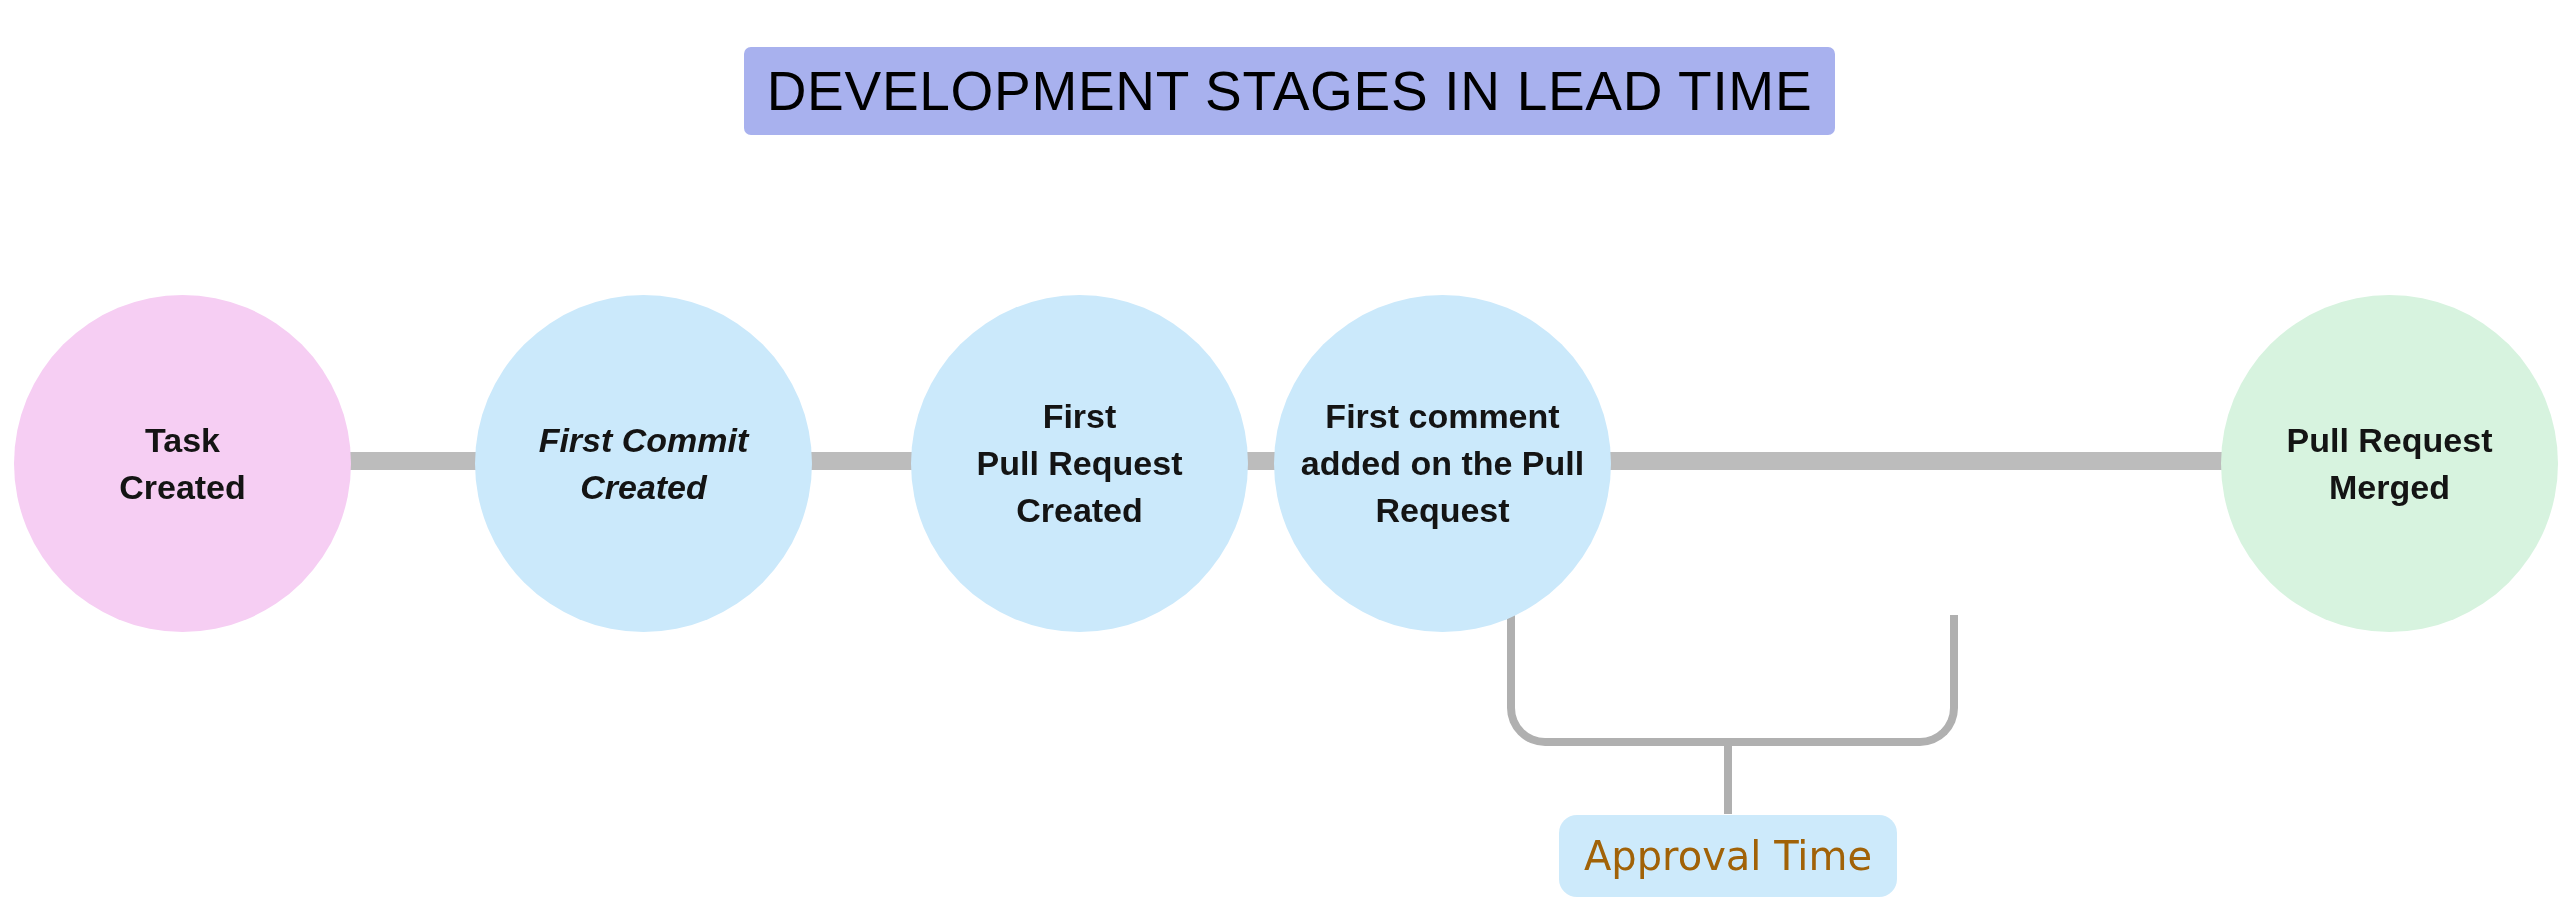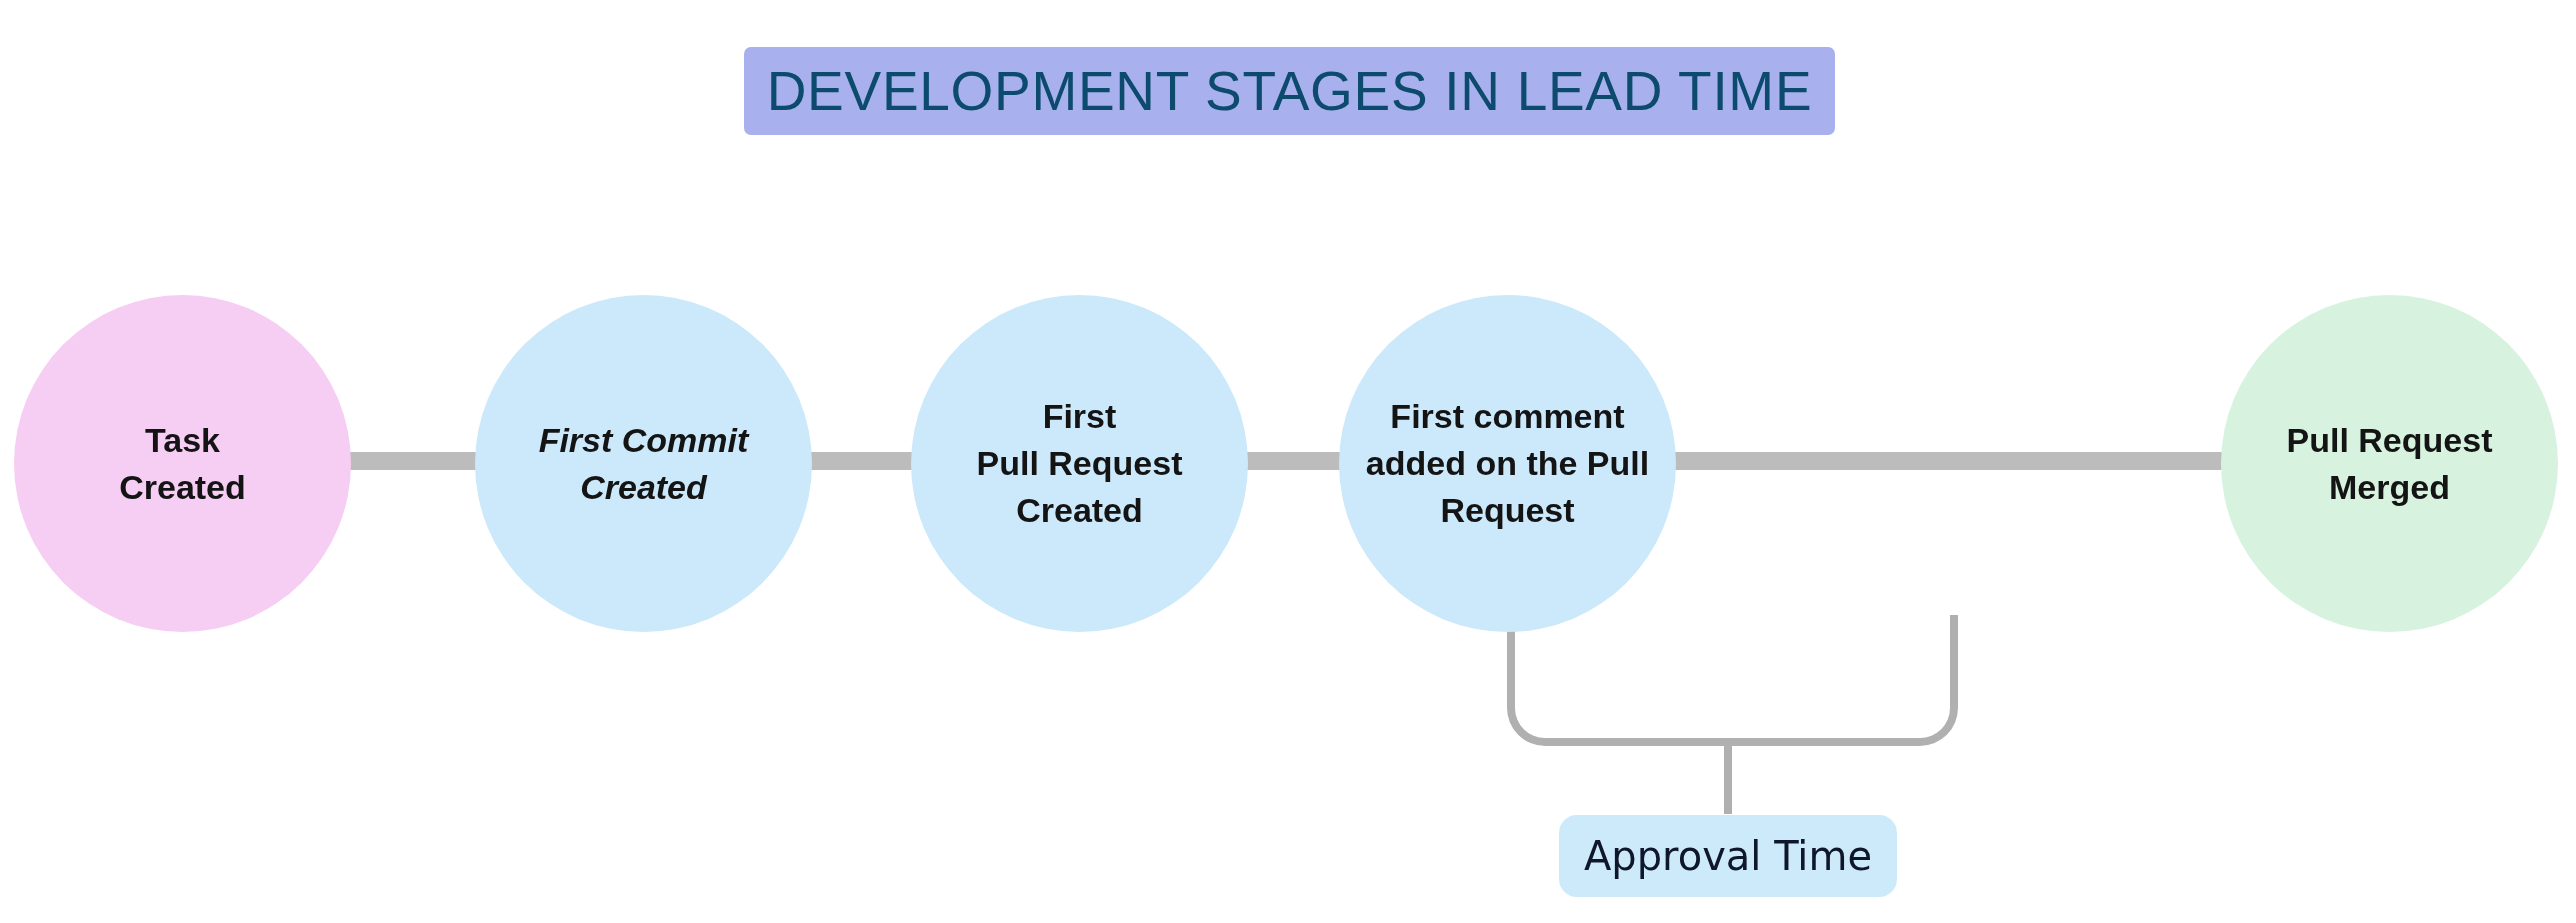--- a/index.html
+++ b/index.html
@@ -26,21 +26,21 @@
     border-radius: 6.9px;
     display: flex;
     align-items: center;
     justify-content: center;
     z-index: 3;
   }
   .title-text {
     font-size: 55px;
     font-weight: 400;
     letter-spacing: 0.7px;
-    color: #0c4a6e;
+    color: #000000;
     white-space: nowrap;
   }
 
   
   .connector {
     position: absolute;
     top: 452px;
     height: 18px;
     z-index: 1;
   }
@@ -59,21 +59,21 @@
     border-radius: 50%;
     display: flex;
     align-items: center;
     justify-content: center;
     text-align: center;
     z-index: 2;
   }
   .s0 { left: 14px; }
   .s1 { left: 475px; font-style: italic; }
   .s2 { left: 911px; }
-  .s3 { left: 1339px; }
+  .s3 { left: 1274px; }
   .s4 { left: 1785px; }
   .s5 { left: 2221px; }
   .stage-label {
     font-size: 34px;
     line-height: 47px;
     font-weight: 700;
     color: #141414;
     white-space: pre-line;
     max-width: 316px;
   }
@@ -111,21 +111,21 @@
     border-radius: 18px;
     display: flex;
     align-items: center;
     justify-content: center;
     z-index: 2;
   }
   .annotation-text {
     font-family: "DejaVu Sans", sans-serif;
     font-size: 40px;
     font-weight: 400;
-    color: #0f172a;
+    color: #a16207;
     white-space: nowrap;
   }
 </style>
 </head>
 <body>
 
 <div class="canvas">
 
   <div class="title-banner" style="background-color: rgb(168, 177, 238);">
     <span class="title-text">DEVELOPMENT STAGES IN LEAD TIME</span>

